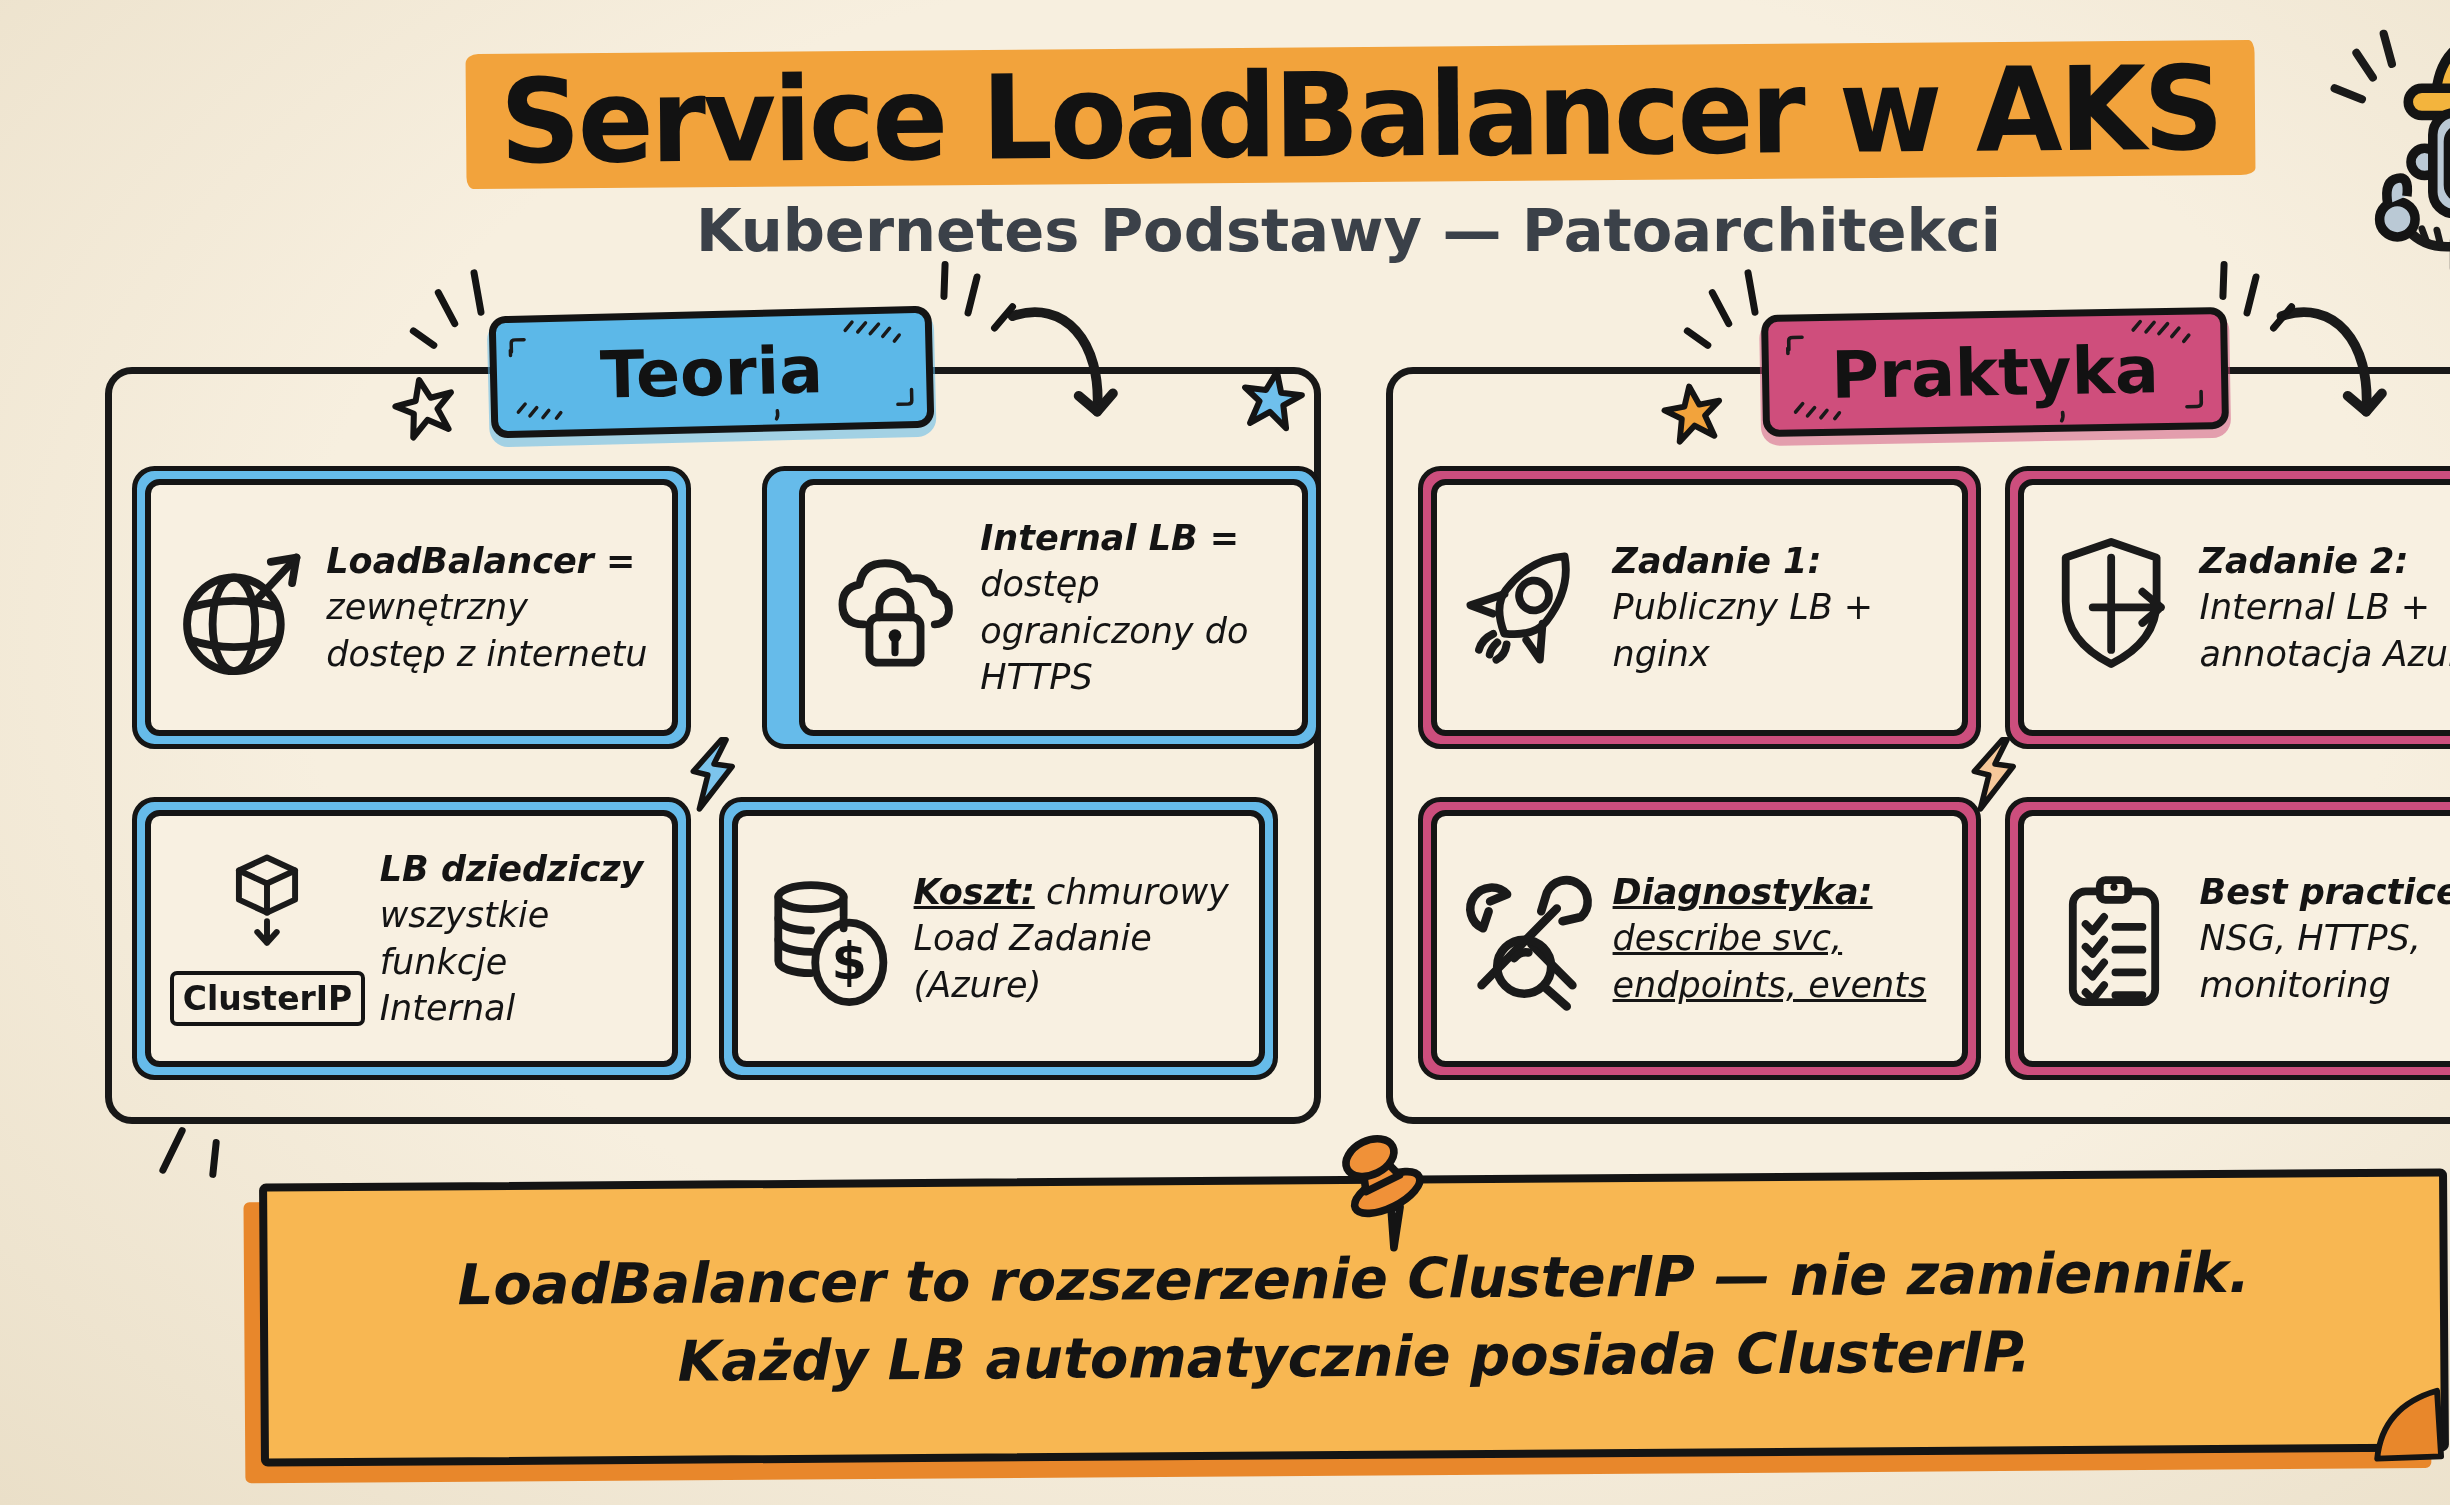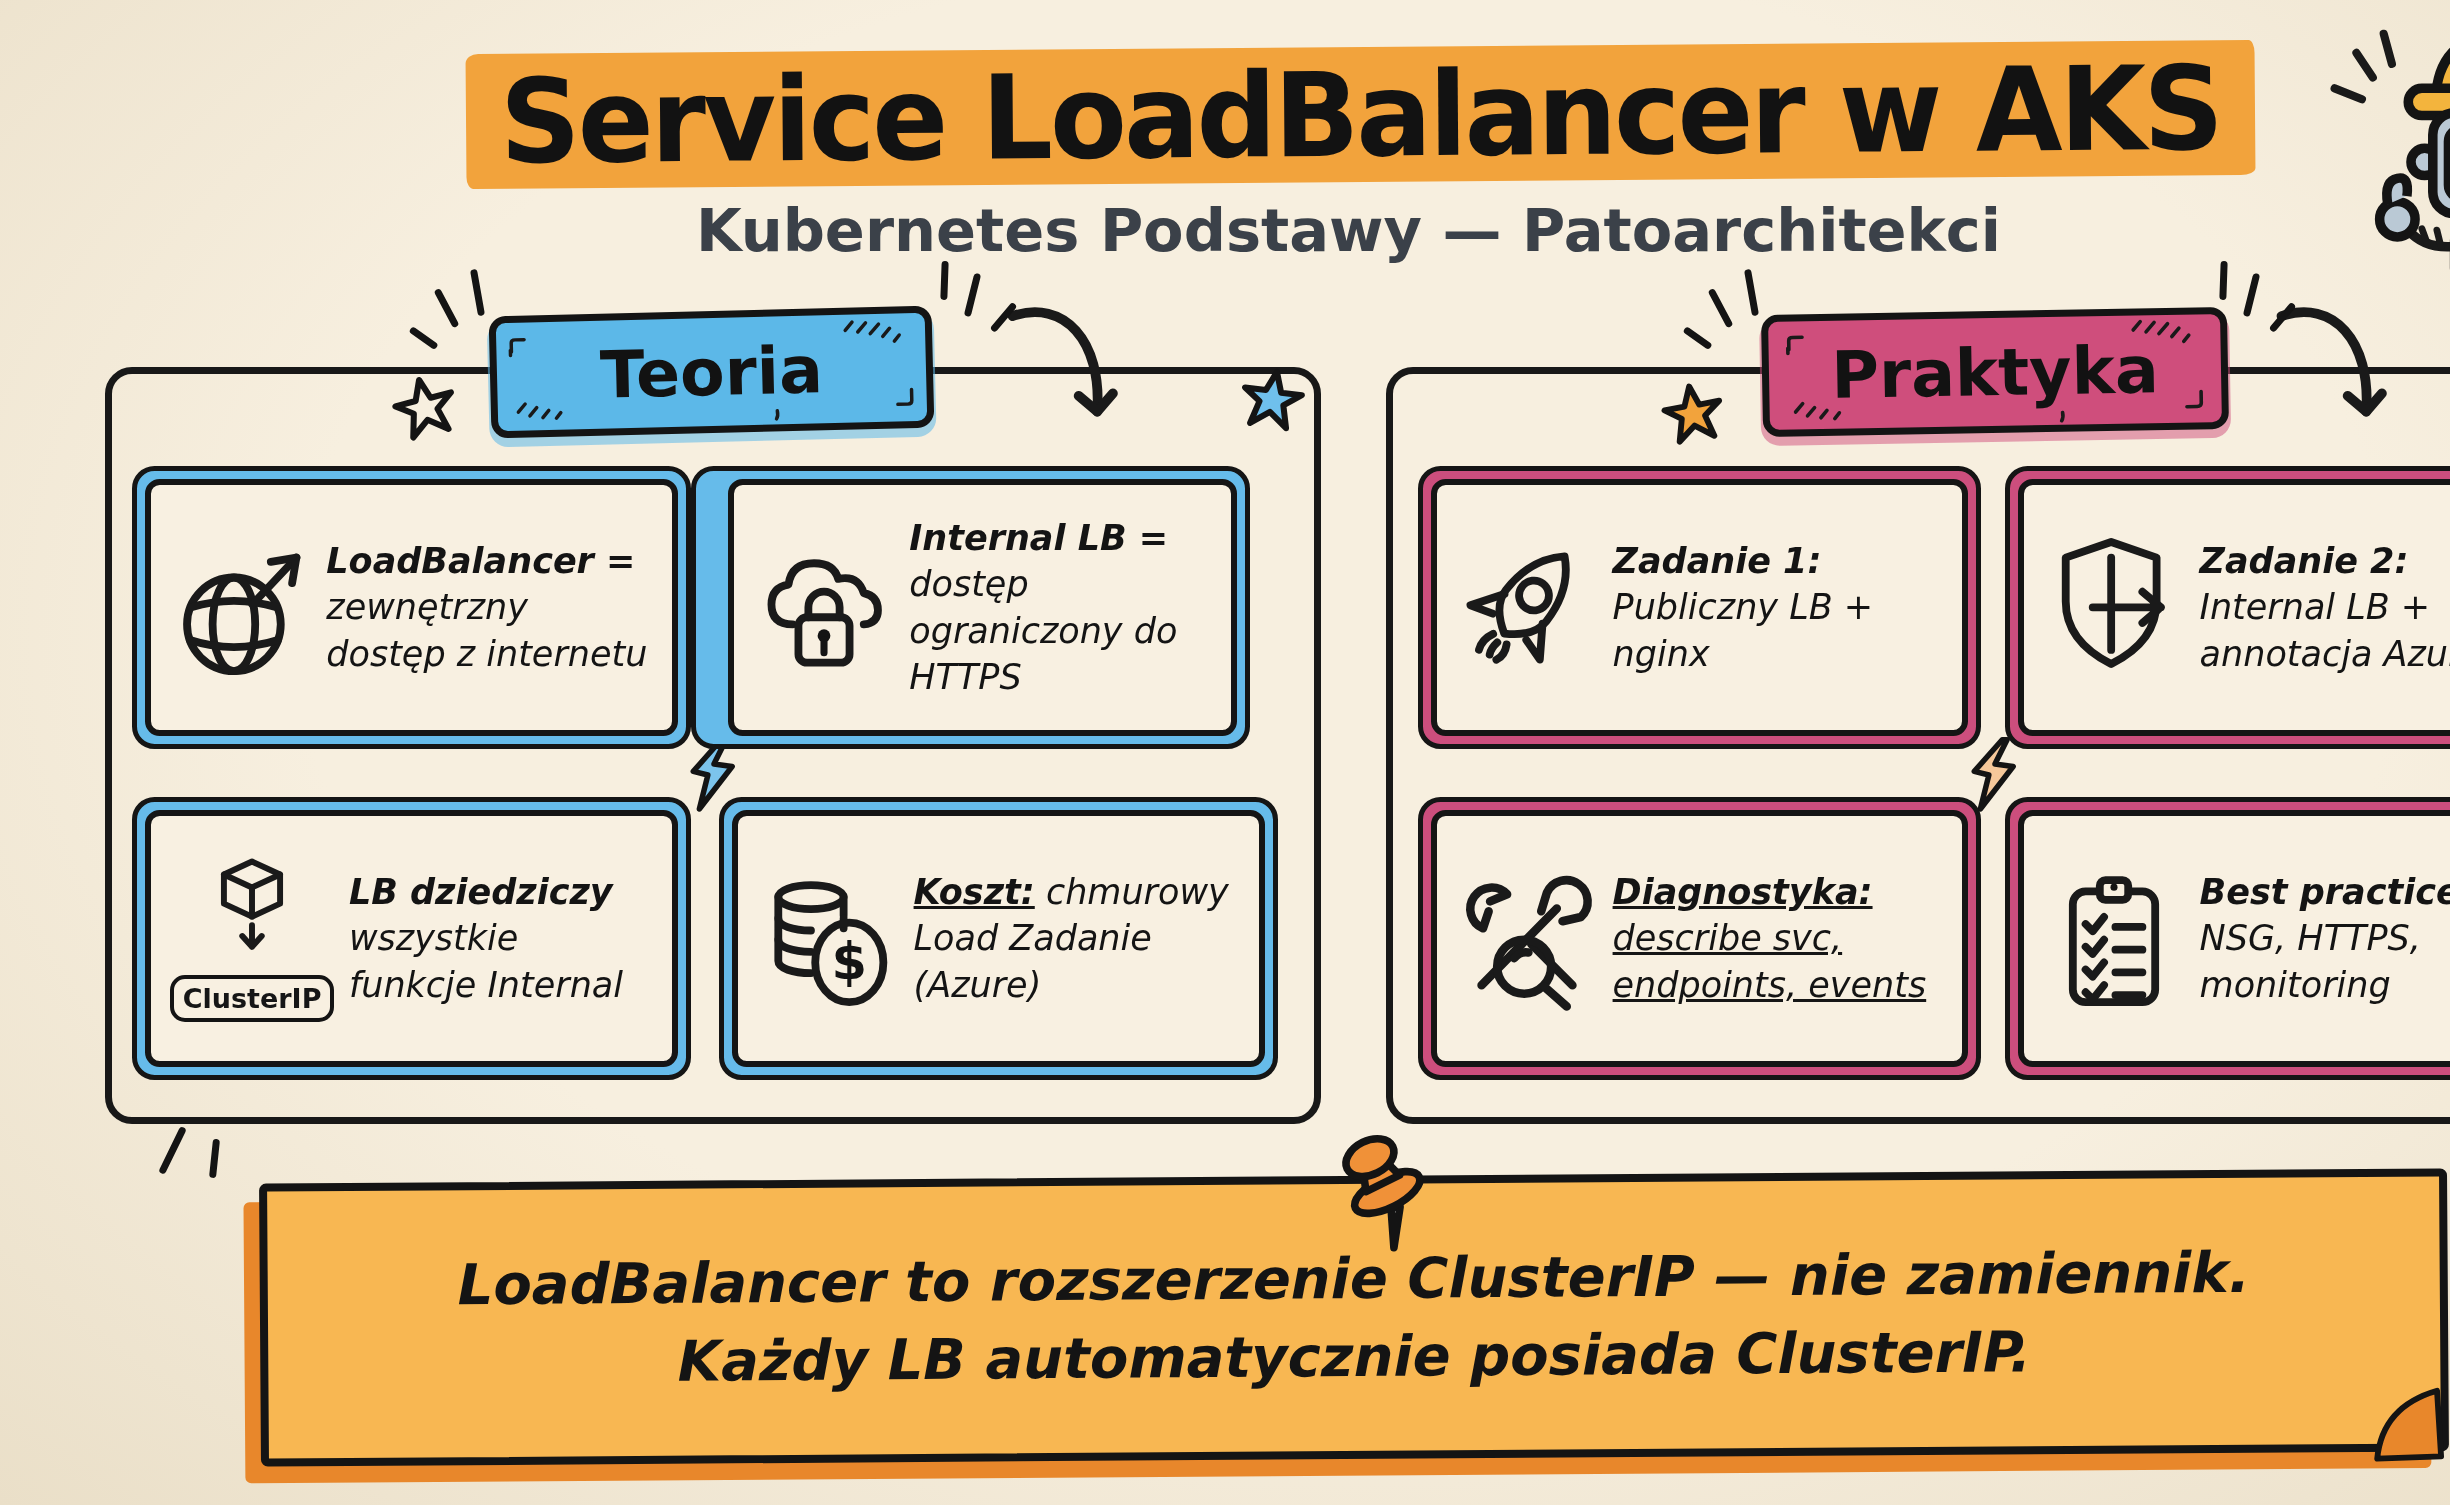--- a/index.html
+++ b/index.html
@@ -55,29 +55,29 @@
   .card.c-blue { background: #66bbea; }
   .card.c-pink { background: #cc4e7d; }
   .card-inner {
     width: 100%; height: 100%; background: #f8f0e1;
     border: 6.4px solid #151515; border-radius: 14.7px;
     display: flex; align-items: center; gap: 14.7px; padding: 13.7px 18.6px;
   }
   .icon-wrap { flex: 0 0 142px; display: flex; flex-direction: column; align-items: center; gap: 6.9px; }
   .icon-wrap svg { display: block; }
   .clusterip-chip {
-    border: 4.4px solid #141414; border-radius: 15px; background: #f8f0e1;
-    font-size: 27px; font-weight: bold; padding: 3.9px 8.8px; white-space: nowrap;
+    border: 4.4px solid #141414; border-radius: 7px; background: #f8f0e1;
+    font-size: 33px; font-weight: bold; padding: 3.9px 8.8px; white-space: nowrap;
   }
   .card-text { flex: 1; font-size: 35px; font-style: italic; line-height: 1.32; color: #141414; }
   .card-text .lead { display: block; font-weight: bold; }
   .card.lead-inline .card-text .lead { display: inline; text-decoration: underline; }
   
   #card-l1 { left: 132px;  top: 466px; padding-left: 8px;  }
-  #card-l2 { left: 691px; top: 466px; padding-left: 32px;  }
+  #card-l2 { left: 762px; top: 466px; padding-left: 32px;  }
   #card-l3 { left: 132px;  top: 797px; }
   #card-l4 { left: 719px; top: 797px; }
   #card-r1 { left: 1418px; top: 466px;  width: 563px; }
   #card-r2 { left: 2005px; top: 466px;  width: 563px; }
   #card-r3 { left: 1418px; top: 797px; width: 563px; text-decoration: underline; }
   #card-r4 { left: 2005px; top: 797px; width: 563px; }
   
   .note {
     position: absolute; left: 260px; top: 1176px; width: 2188px; height: 283px;
     background: #f8b752; border: 8.3px solid #141414; border-radius: 6.9px;

